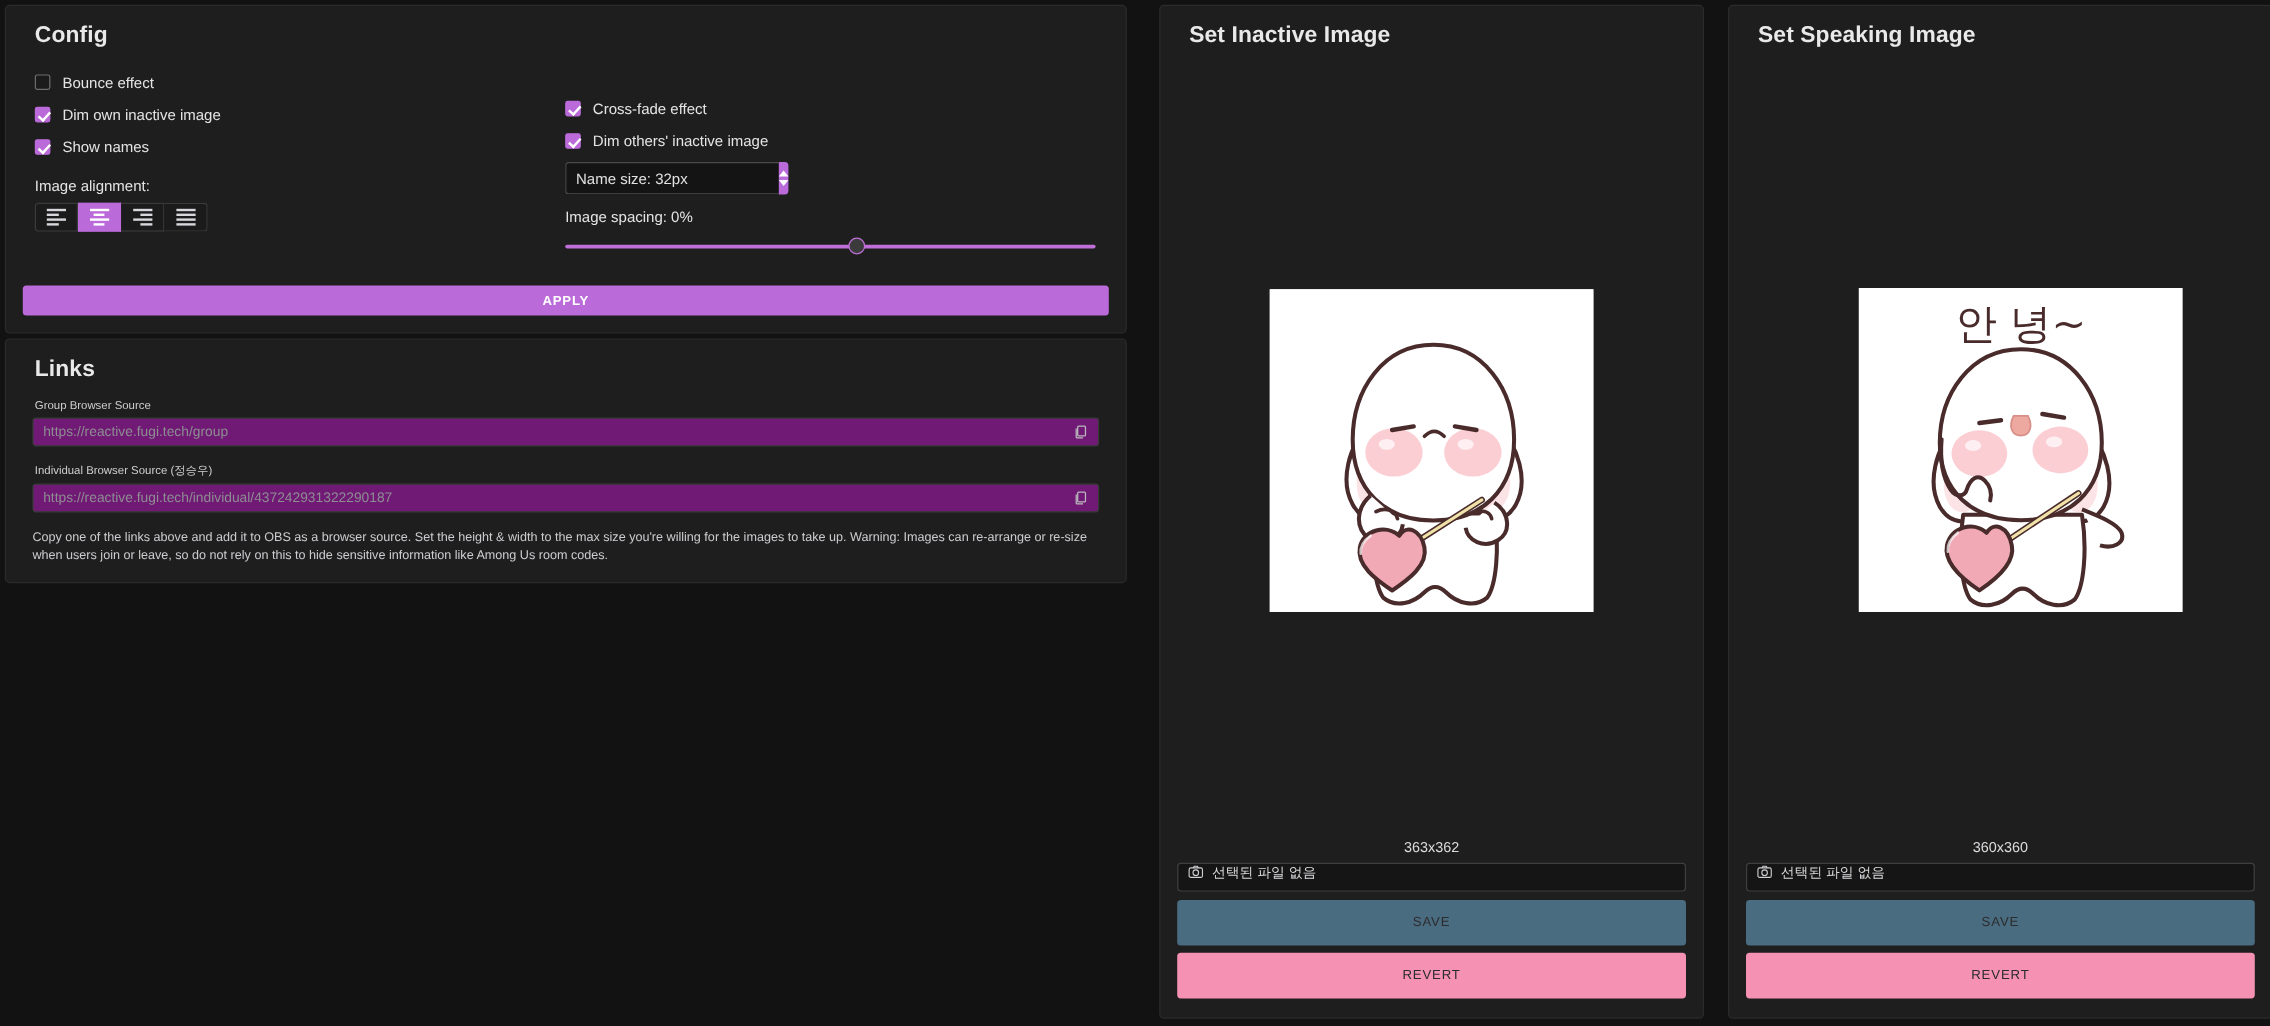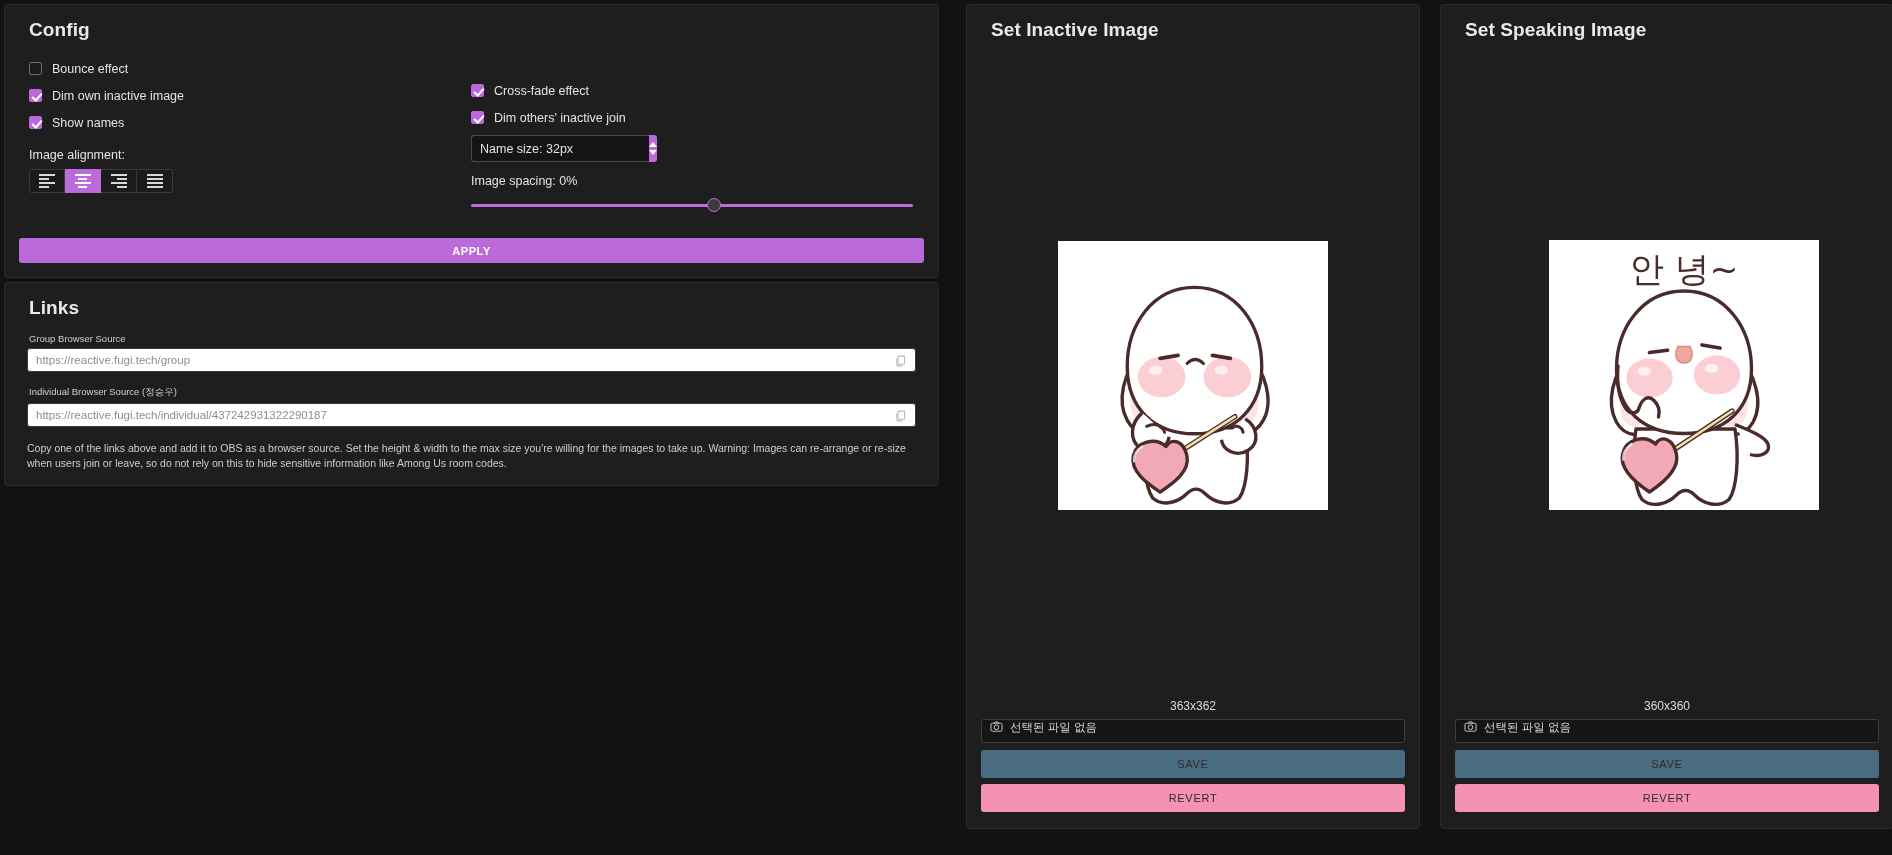--- a/index.html
+++ b/index.html
@@ -182,21 +182,21 @@
   
   .field-label {
     font-size: 9.5px;
     color: #cfcfd2;
     margin: 0 0 4px 2px;
   }
   .field-row { margin: 0 8px 14px 8px; }
   .field-box {
     position: relative;
     height: 24px;
-    background: #ffffff;
+    background: #701a75;
     border: 1px solid #3a3a3a;
     border-radius: 3px;
     display: flex; align-items: center;
     padding: 0 30px 0 8px;
   }
   .field-box .val {
     font-size: 11.5px;
     color: #8d8d92;
     white-space: nowrap;
     overflow: hidden;
@@ -240,21 +240,21 @@
     border-radius: 3px;
     display: flex; align-items: flex-start;
     padding: 0 8px;
     margin-bottom: 7px;
     cursor: pointer;
   }
   .file-input .cam { margin-right: 7px; display: flex; }
   .file-input .fname { font-size: 11.5px; color: #d9d9dd; }
   .btn-save, .btn-revert {
     display: block; width: 100%;
-    height: 28px;
+    height: 38px;
     border: none;
     border-radius: 3px;
     font-size: 11px;
     letter-spacing: 0.7px;
     font-family: "Liberation Sans", sans-serif;
     cursor: pointer;
     margin-bottom: 6px;
   }
   .btn-save { background: #4a6c80; color: #2c2c2e; }
   .btn-revert { background: #f592b4; color: #2c2c2e; }
@@ -328,21 +328,21 @@
       <div class="config-col right">
         <div style="height:22px"></div>
 
         <div class="chk-row">
           <span class="chk on"></span>
           <span class="chk-label">Cross-fade effect</span>
         </div>
 
         <div class="chk-row">
           <span class="chk on"></span>
-          <span class="chk-label">Dim others' inactive join</span>
+          <span class="chk-label">Dim others' inactive image</span>
         </div>
 
         <div class="spin-wrap">
           <input class="spin-input" type="text" readonly="" value="Name size: 32px" style="">
           <div class="spin-btns">
             <span class="arw up"></span>
             <span class="arw dn"></span>
           </div>
         </div>
 

